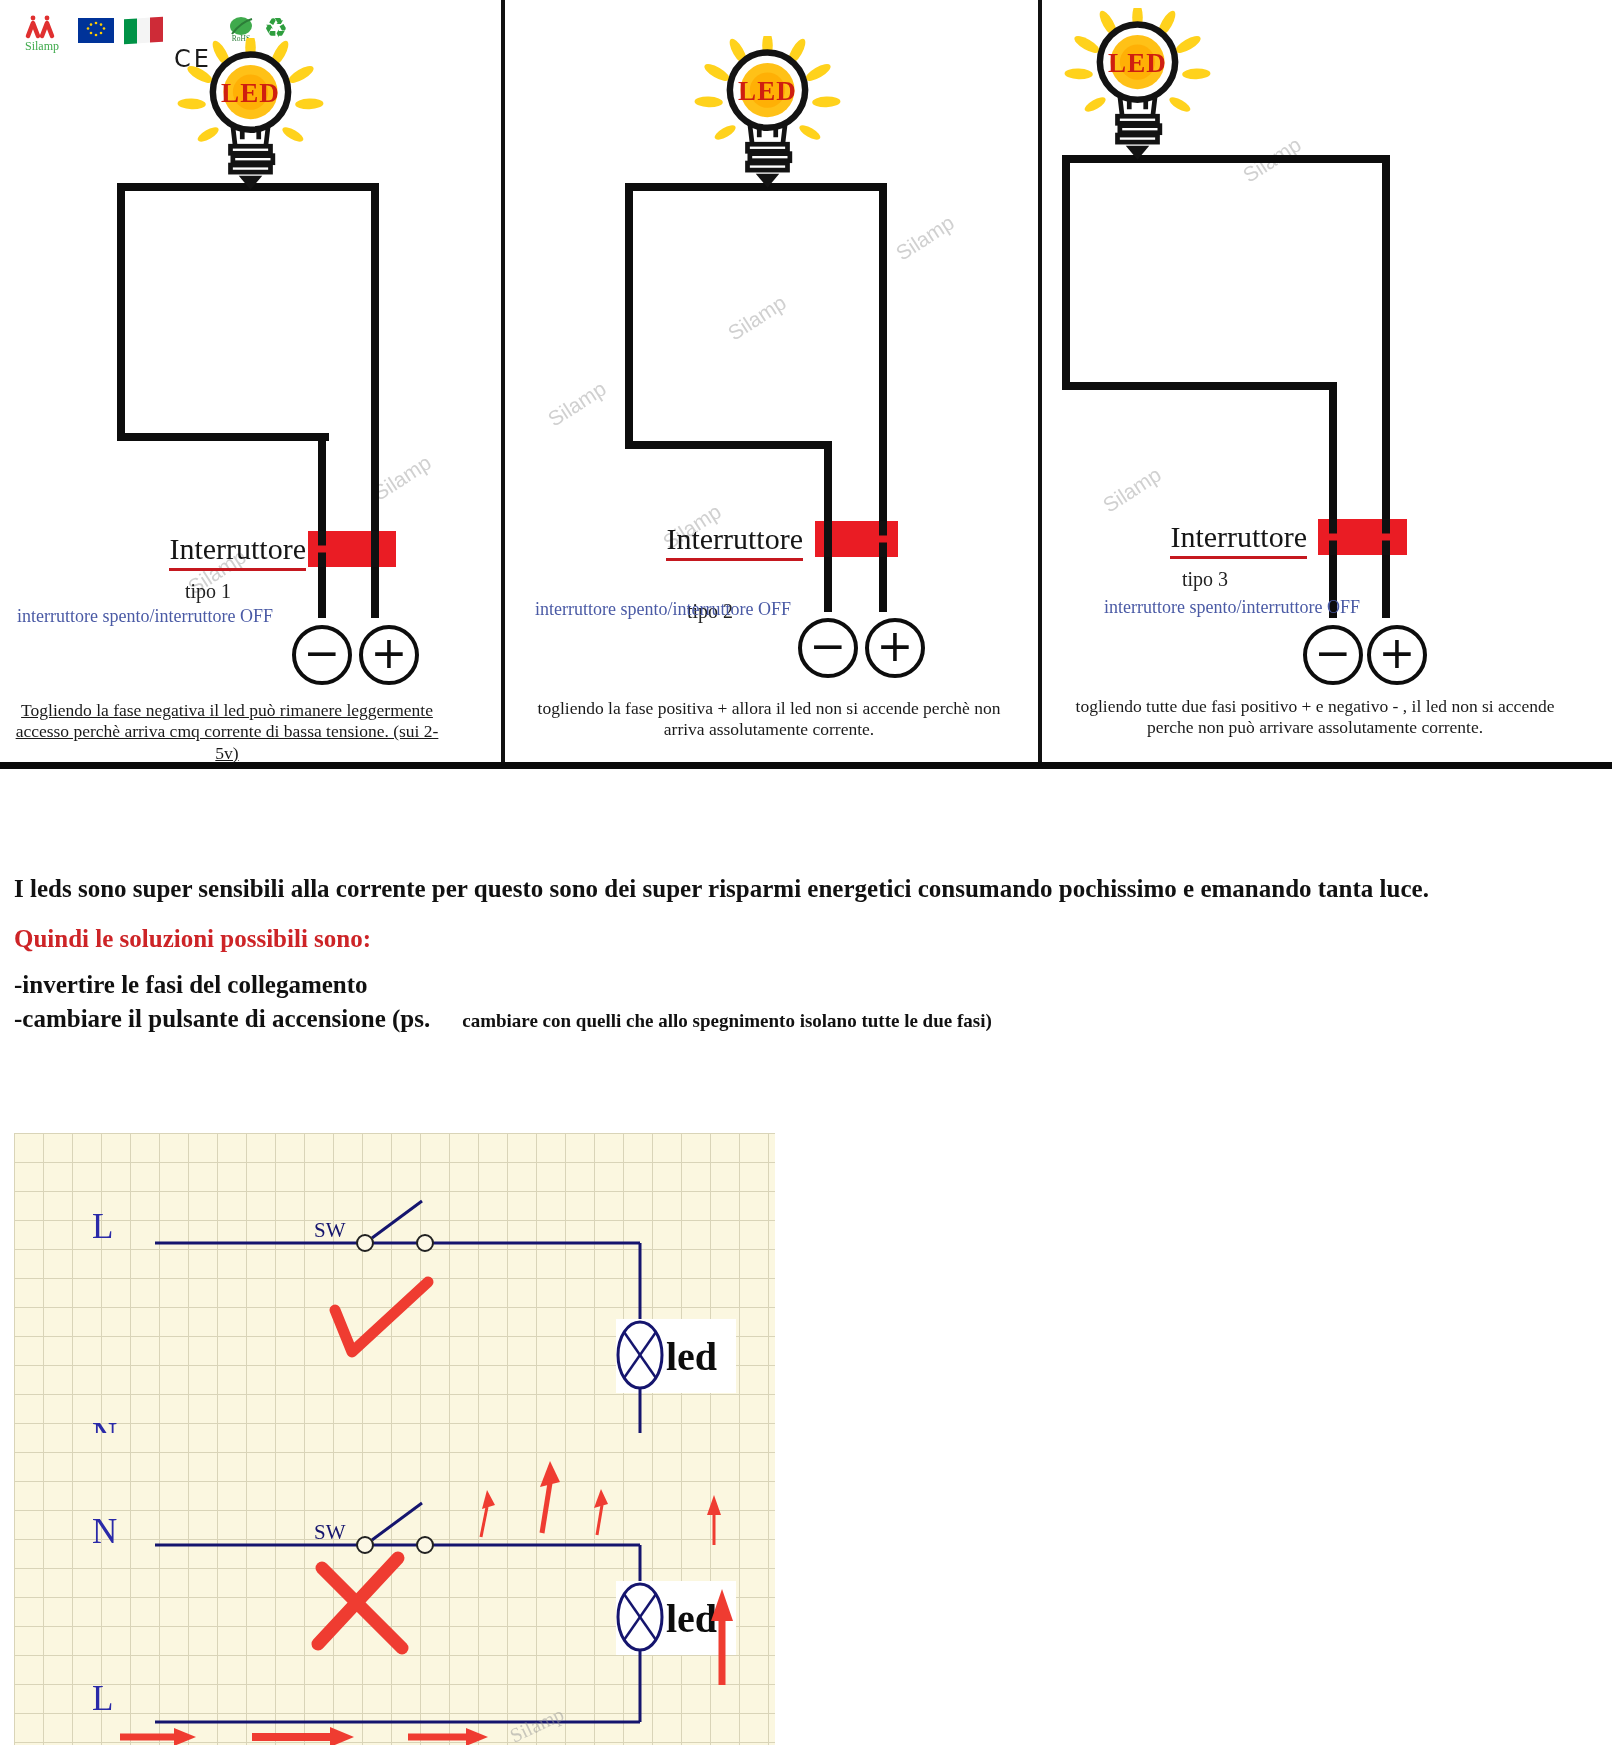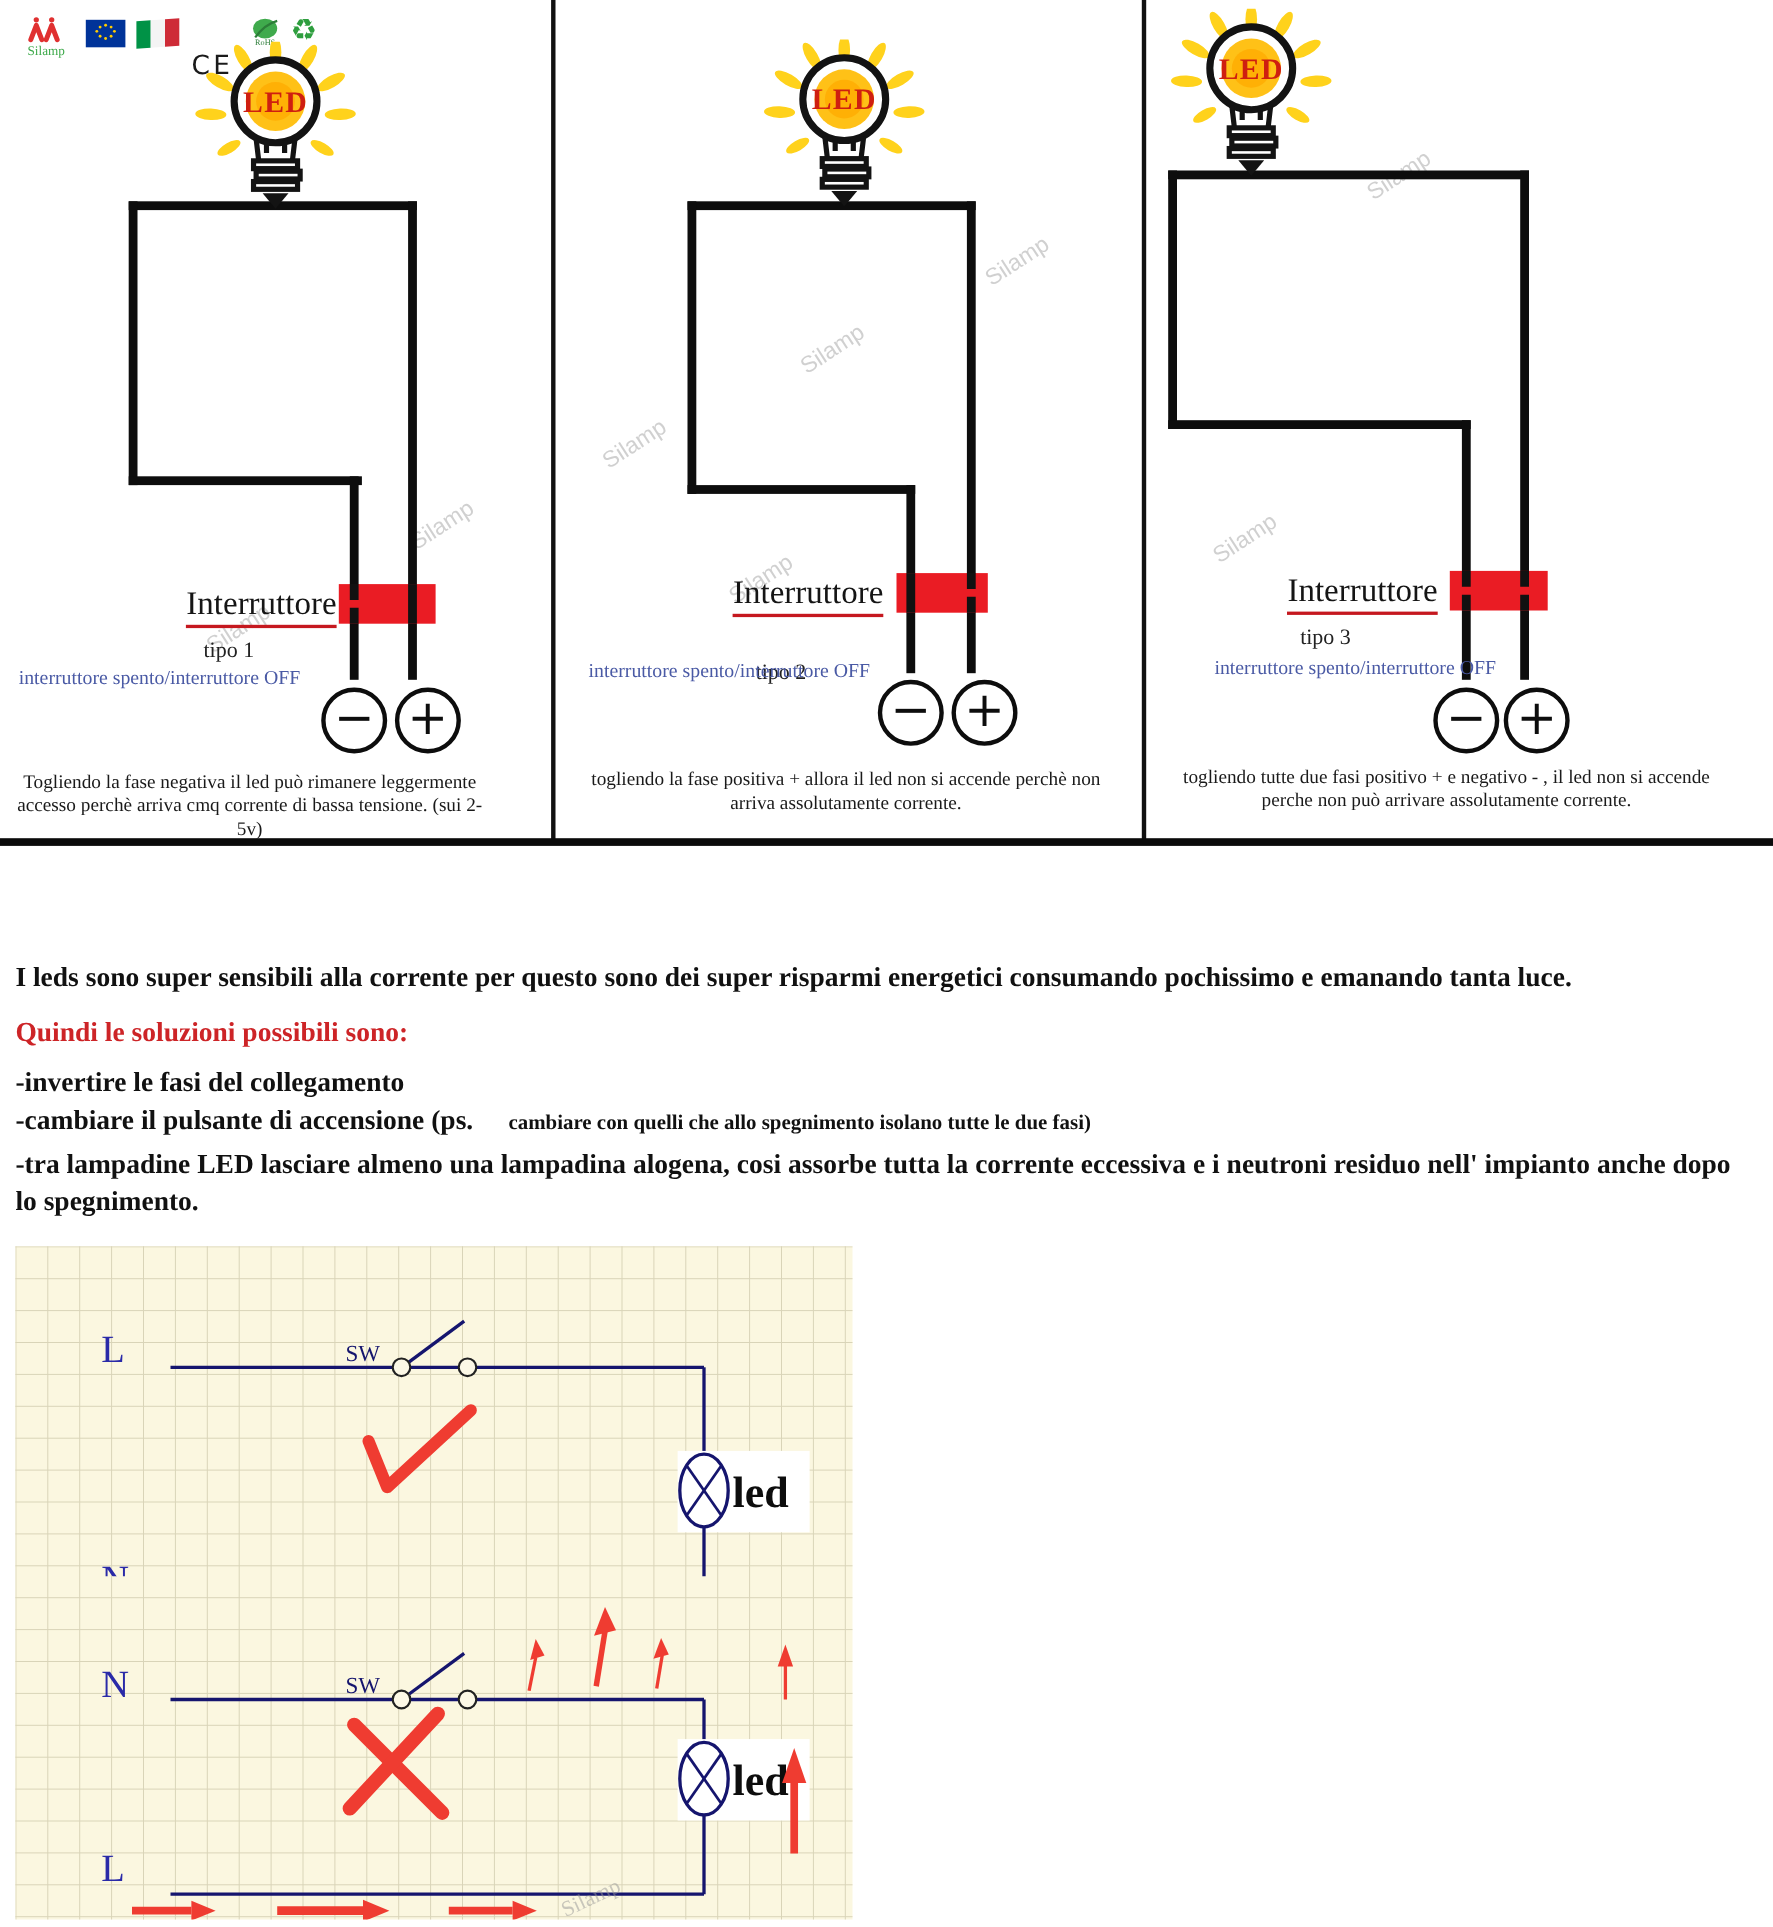--- a/index.html
+++ b/index.html
@@ -125,21 +125,21 @@
     <div class="solidseg" style="left:371px;top:531px;"></div>
     <div class="interr" style="left:138px;top:532px;width:168px;"><span>Interruttore</span></div>
     <div class="tipo" style="left:158px;top:580px;width:100px;">tipo 1</div>
     <div class="bluestate" style="left:0;top:606px;width:290px;">interruttore spento/interruttore OFF</div>
     <div class="term" style="left:292px;top:625px;">
         <span>−</span>
       </div>
     <div class="term" style="left:359px;top:625px;">
         <span>+</span>
       </div>
-    <div class="caption" style="left:4px;top:700px;width:446px;">Togliendo la fase negativa il led può rimanere leggermente accesso perchè arriva cmq corrente di bassa tensione. (sui 2-5v)</div>
+    <div class="caption" style="left:4px;top:700px;width:446px;text-decoration:underline;">Togliendo la fase negativa il led può rimanere leggermente accesso perchè arriva cmq corrente di bassa tensione. (sui 2-5v)</div>
   </div>
 
   <div class="abs" style="left:503px;top:0;width:532px;height:762px;">
     <div class="wire" style="left:122px;top:183px;width:262px;height:8px;"></div>
     <div class="wire" style="left:122px;top:183px;width:8px;height:266px;"></div>
     <div class="wire" style="left:122px;top:441px;width:207px;height:8px;"></div>
     <div class="wire" style="left:321px;top:441px;width:8px;height:171px;"></div>
     <div class="wire" style="left:376px;top:183px;width:8px;height:429px;"></div>
     <svg class="abs" style="left:182px;top:36px;" width="165" height="160" viewBox="0 0 140 136">
       <g fill="#ffd21c">
@@ -222,21 +222,20 @@
     <div class="term" style="left:332px;top:625px;">
         <span>+</span>
       </div>
     <div class="caption" style="left:20px;top:696px;width:520px;">togliendo tutte due fasi positivo + e negativo - , il led non si accende perche non può arrivare assolutamente corrente.</div>
   </div>
 
   <div class="notes n-red n-big" style="top:922px;width:1592px;">Quindi le soluzioni possibili sono:</div>
   <div class="notes n-big" style="top:872px;width:1592px;">I leds sono super sensibili alla corrente per questo sono dei super risparmi energetici consumando pochissimo e emanando tanta luce.</div>
   <div class="notes n-big" style="top:968px;width:1592px;">-invertire le fasi del collegamento</div>
   <div class="notes n-big" style="top:1002px;width:1592px;"><span>-cambiare il pulsante di accensione (ps.</span><span class="n-small">cambiare con quelli che allo spegnimento isolano tutte le due fasi)</span></div>
-  <div class="notes n-big" style="top:1042px;width:1560px;">-tra lampadine LED lasciare almeno una lampadina alogena, cosi assorbe tutta la corrente eccessiva e i neutroni residuo nell' impianto anche dopo lo spegnimento.</div>
 
   <div id="graph">
 
     <svg class="abs" style="left:0;top:0;" width="761" height="300" viewBox="0 0 761 300">
       <text x="78" y="105" font-size="35" fill="#2a2aa8">L</text>
       <line x1="141" y1="110" x2="626" y2="110" stroke="#15156e" stroke-width="3"></line>
       <text x="300" y="104" font-size="21" fill="#15156e">SW</text>
       <line x1="358" y1="105" x2="408" y2="68" stroke="#15156e" stroke-width="3"></line>
       <circle cx="351" cy="110" r="8" fill="#fcf8e6" stroke="#222" stroke-width="2"></circle>
       <circle cx="411" cy="110" r="8" fill="#fcf8e6" stroke="#222" stroke-width="2"></circle>

